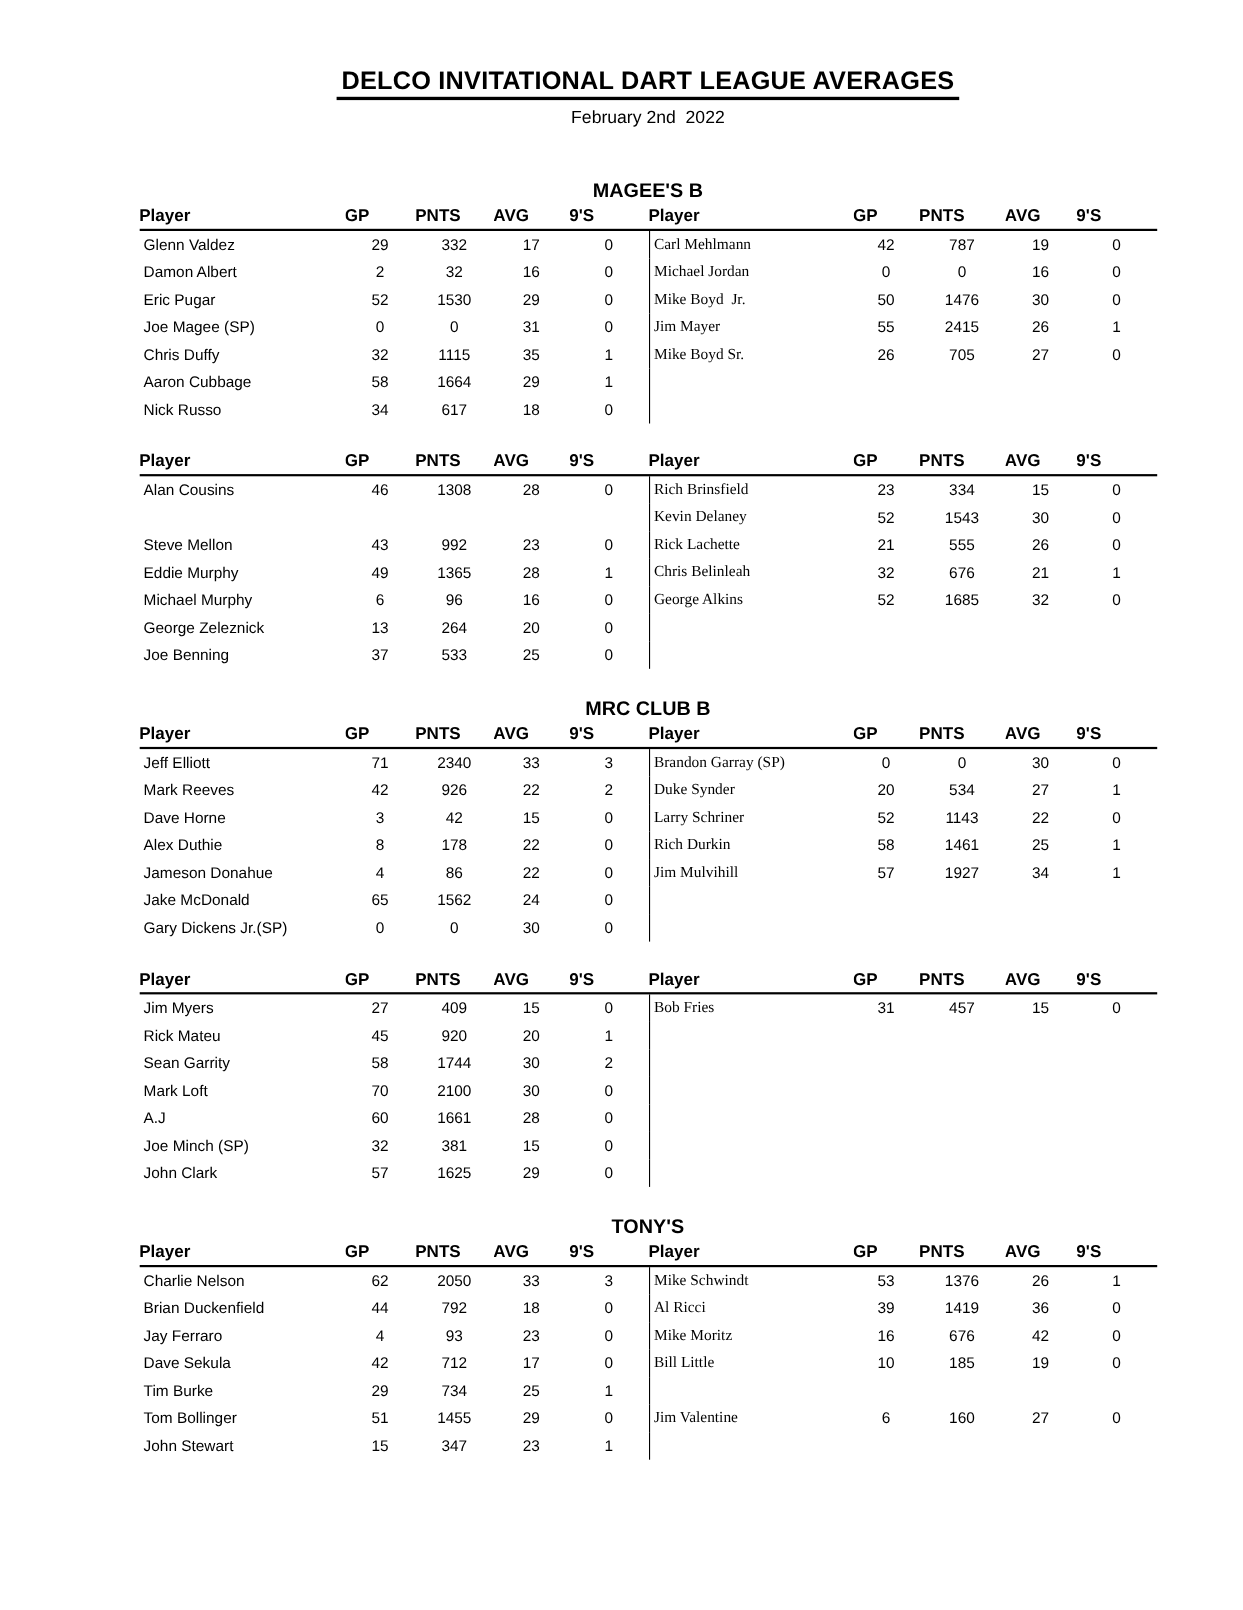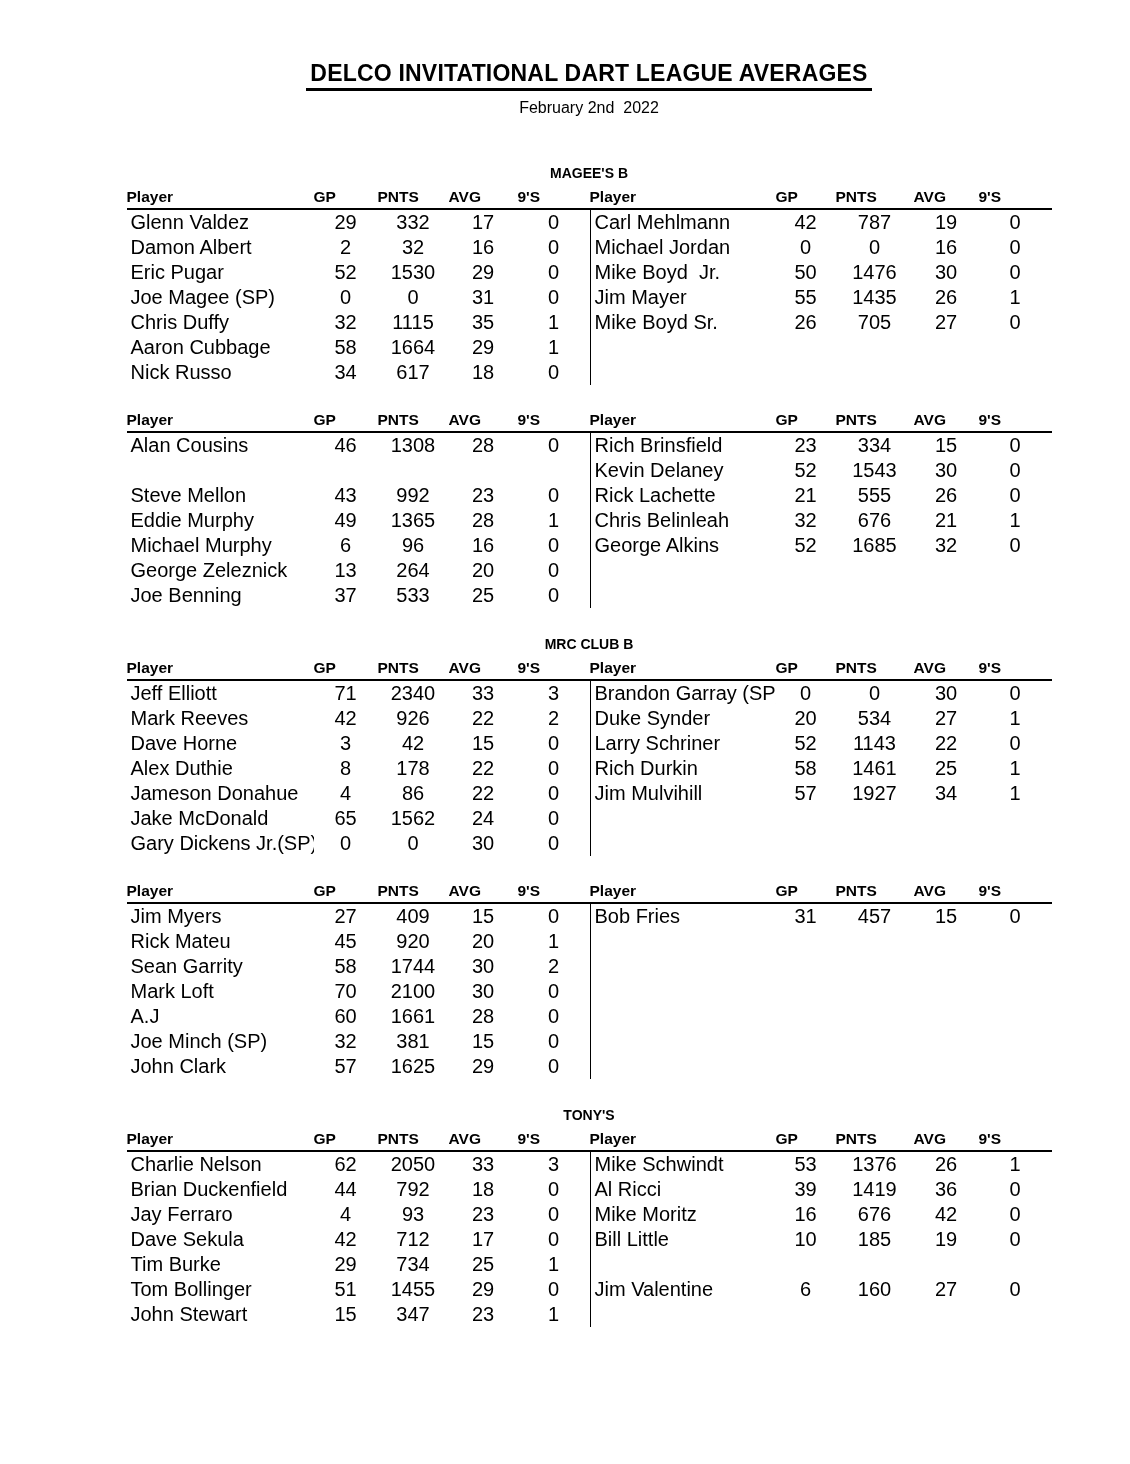--- a/index.html
+++ b/index.html
@@ -37,49 +37,49 @@
     white-space: pre;
   }
   .league-section {
     width: 925px;
     margin: 24px auto 0 auto;
   }
   .league-section.first { margin-top: 44px; }
   .section-title {
     margin: 0;
     text-align: center;
-    font-size: 14px;
+    font-size: 18px;
     font-weight: bold;
     height: 25px;
     line-height: 25px;
   }
   .hdr-row, .data-row {
     display: grid;
     grid-template-columns: 187px 64px 71px 69px 72px 186px 60px 78px 65px 73px;
   }
   .hdr-row {
     border-bottom: 2px solid #000000;
     font-weight: bold;
     font-size: 15.5px;
     height: 24px;
     line-height: 22px;
   }
   .data-row {
     height: 25px;
     line-height: 25px;
-    font-size: 20px;
+    font-size: 14px;
   }
   .cell {
     white-space: pre;
     overflow: hidden;
   }
   .hdr-row .cell { text-align: left; }
   .cell.num { text-align: center; }
   .cell.name { text-align: left; padding-left: 4px; }
-  .cell.rdiv { border-left: 1.5px solid #000000; }
+  .cell.rdiv { border-left: 1.5px solid #000000; font-family: Liberation Serif, serif; }
 </style>
 </head>
 <body>
 
 <div class="page">
 
   <div class="title-wrap">
     <h1 class="page-title">DELCO INVITATIONAL DART LEAGUE AVERAGES</h1>
   </div>
   <div class="page-date">February 2nd  2022</div>
@@ -136,21 +136,21 @@
           <div class="cell num">0</div>
         </div>
         <div class="data-row">
           <div class="cell name">Joe Magee (SP)</div>
           <div class="cell num">0</div>
           <div class="cell num">0</div>
           <div class="cell num">31</div>
           <div class="cell num">0</div>
           <div class="cell name rdiv">Jim Mayer</div>
           <div class="cell num">55</div>
-          <div class="cell num">1435</div>
+          <div class="cell num">2415</div>
           <div class="cell num">26</div>
           <div class="cell num">1</div>
         </div>
         <div class="data-row">
           <div class="cell name">Chris Duffy</div>
           <div class="cell num">32</div>
           <div class="cell num">1115</div>
           <div class="cell num">35</div>
           <div class="cell num">1</div>
           <div class="cell name rdiv">Mike Boyd Sr.</div>

